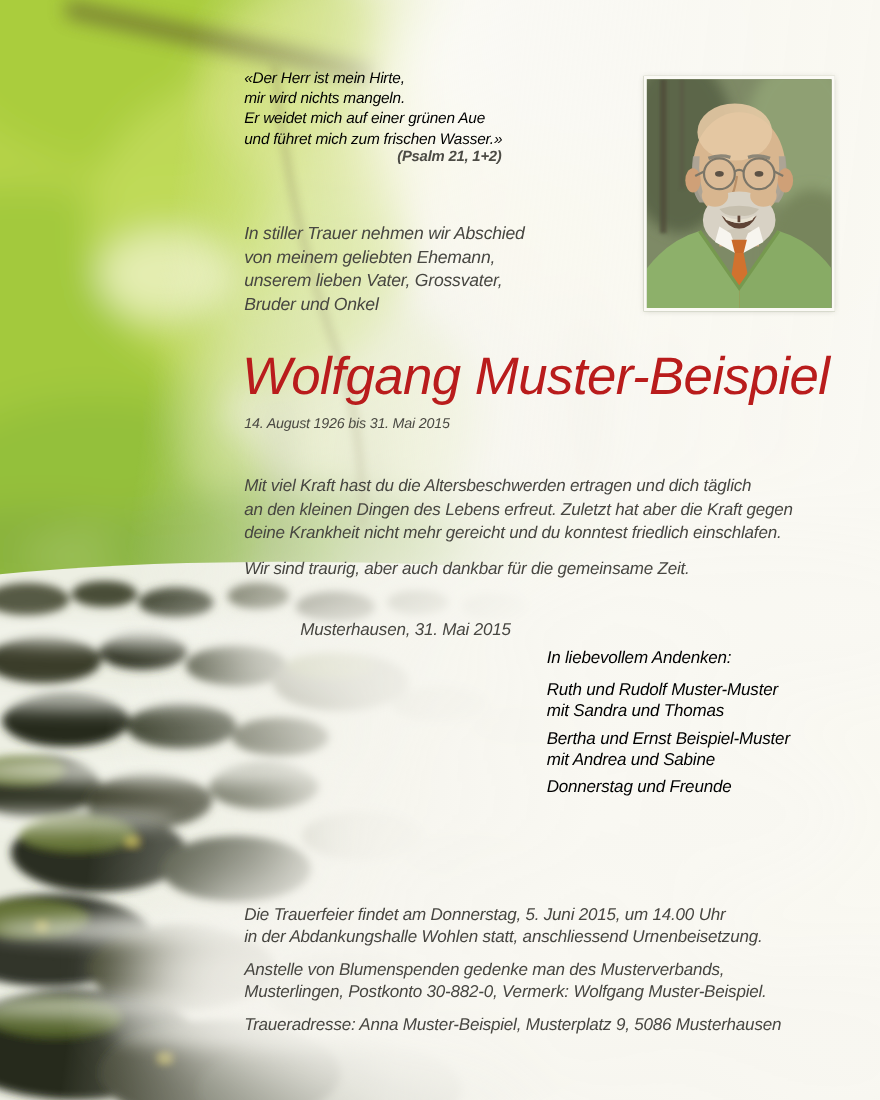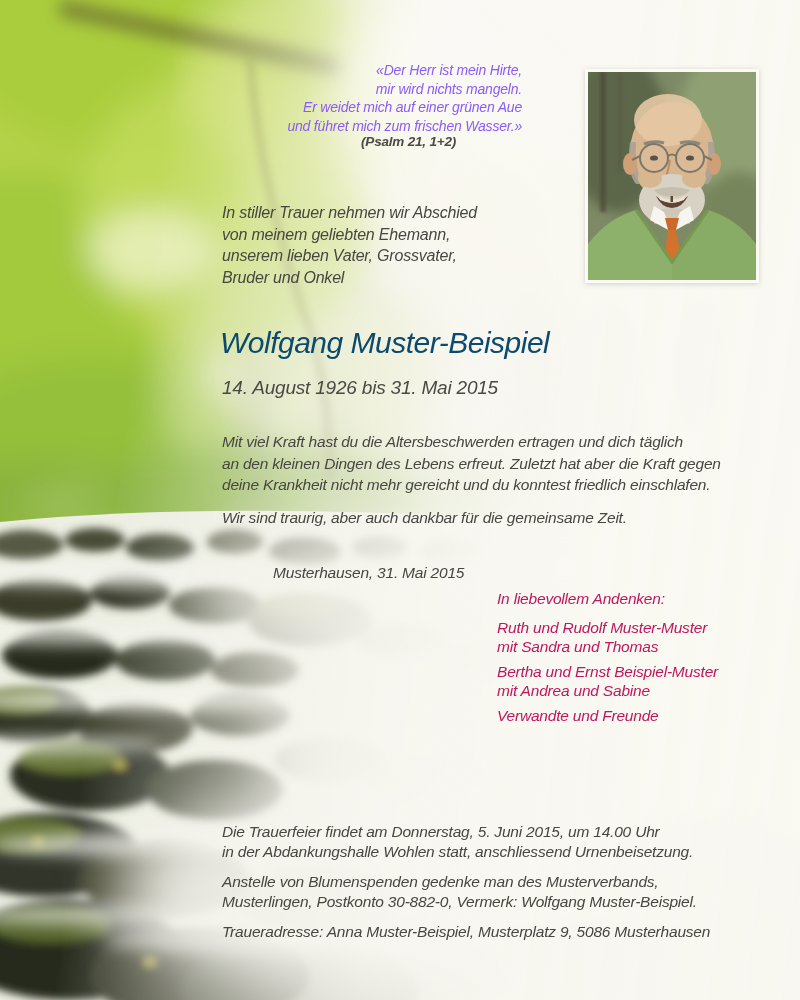--- a/index.html
+++ b/index.html
@@ -16,29 +16,29 @@
     background:linear-gradient(97deg,
       rgba(247,246,240,0) 19%,
       rgba(247,246,240,0.40) 33%,
       rgba(248,247,241,0.80) 52%,
       rgba(249,248,242,0.93) 68%,
       rgba(249,248,242,0.96) 100%);
     pointer-events:none;
   }
   .txt{position:absolute;letter-spacing:-0.2px;}
   .ml{white-space:pre-line;}
-  .quote{left:222px;top:61px;width:300px;font-size:14px;line-height:18.5px;color:#8b5cf6;text-align:right;}
+  .quote{left:222px;top:61px;width:300px;font-size:14px;line-height:18.5px;color:#000000;}
   .quote-source{left:222px;top:134px;width:234px;text-align:right;font-size:13.5px;color:#4c4b45;font-weight:bold;}
   .intro{left:222px;top:202px;width:320px;font-size:16px;line-height:21.5px;color:#474641;}
-  .name{left:220px;top:320px;width:560px;font-size:30px;line-height:46px;letter-spacing:-0.5px;color:#0c4a6e;}
-  .dates{left:222px;top:377px;width:300px;font-size:19px;color:#4a4943;}
+  .name{left:220px;top:320px;width:560px;font-size:48px;line-height:46px;letter-spacing:-0.5px;color:#b91c1c;}
+  .dates{left:222px;top:377px;width:300px;font-size:13px;color:#4a4943;}
   .eulogy{left:222px;top:431px;width:600px;font-size:15.5px;line-height:21.5px;color:#474641;}
   .gratitude{left:222px;top:509px;width:600px;font-size:15.5px;color:#474641;}
   .place-date{left:225px;top:564px;width:300px;font-size:15.5px;color:#474641;margin-left:48px;}
-  .mourners{left:497px;top:590px;width:290px;font-size:15.5px;color:#be185d;}
+  .mourners{left:497px;top:590px;width:290px;font-size:15.5px;color:#000000;}
   .mourners .heading{margin:0 0 10px 0;}
   .mourners .entry{margin:0 0 6px 0;line-height:19px;}
   .funeral{left:222px;top:822px;width:600px;font-size:15.5px;line-height:20px;color:#474641;}
   .funeral .fpar{margin:0 0 10px 0;}
   .photo{
     position:absolute;left:585px;top:69px;width:168px;height:208px;
     border:3px solid #fbfaf5;
     box-shadow:0 1px 5px rgba(90,90,70,0.25);
     overflow:hidden;background:#7e8a66;
   }
@@ -248,21 +248,21 @@
 deine Krankheit nicht mehr gereicht und du konntest friedlich einschlafen.</div>
 <div class="txt gratitude">Wir sind traurig, aber auch dankbar für die gemeinsame Zeit.</div>
 <div class="txt place-date">Musterhausen, 31. Mai 2015</div>
 
 <div class="txt mourners">
   <div class="heading">In liebevollem Andenken:</div>
   <div class="entry ml">Ruth und Rudolf Muster-Muster
 mit Sandra und Thomas</div>
   <div class="entry ml">Bertha und Ernst Beispiel-Muster
 mit Andrea und Sabine</div>
-  <div class="entry ml">Verwandte und Freunde</div>
+  <div class="entry ml">Donnerstag und Freunde</div>
 </div>
 
 <div class="txt funeral">
   <div class="fpar ml">Die Trauerfeier findet am Donnerstag, 5. Juni 2015, um 14.00 Uhr
 in der Abdankungshalle Wohlen statt, anschliessend Urnenbeisetzung.</div>
   <div class="fpar ml">Anstelle von Blumenspenden gedenke man des Musterverbands,
 Musterlingen, Postkonto 30-882-0, Vermerk: Wolfgang Muster-Beispiel.</div>
   <div class="fpar">Traueradresse: Anna Muster-Beispiel, Musterplatz 9, 5086 Musterhausen</div>
 </div>
 

